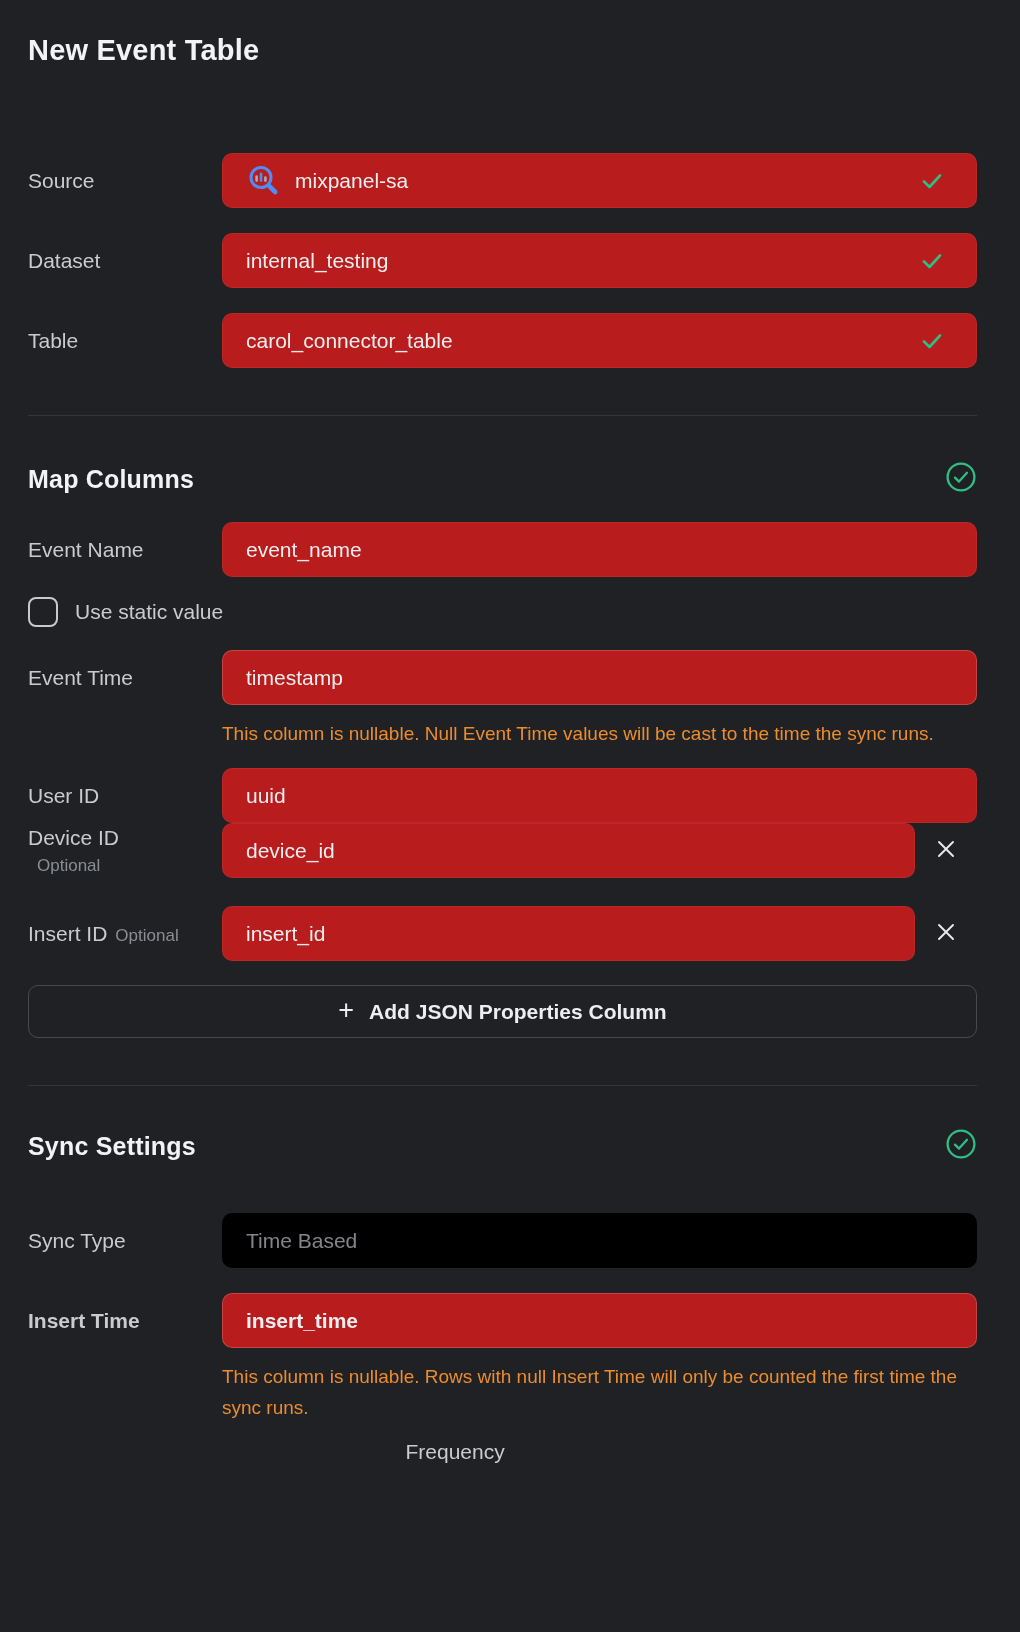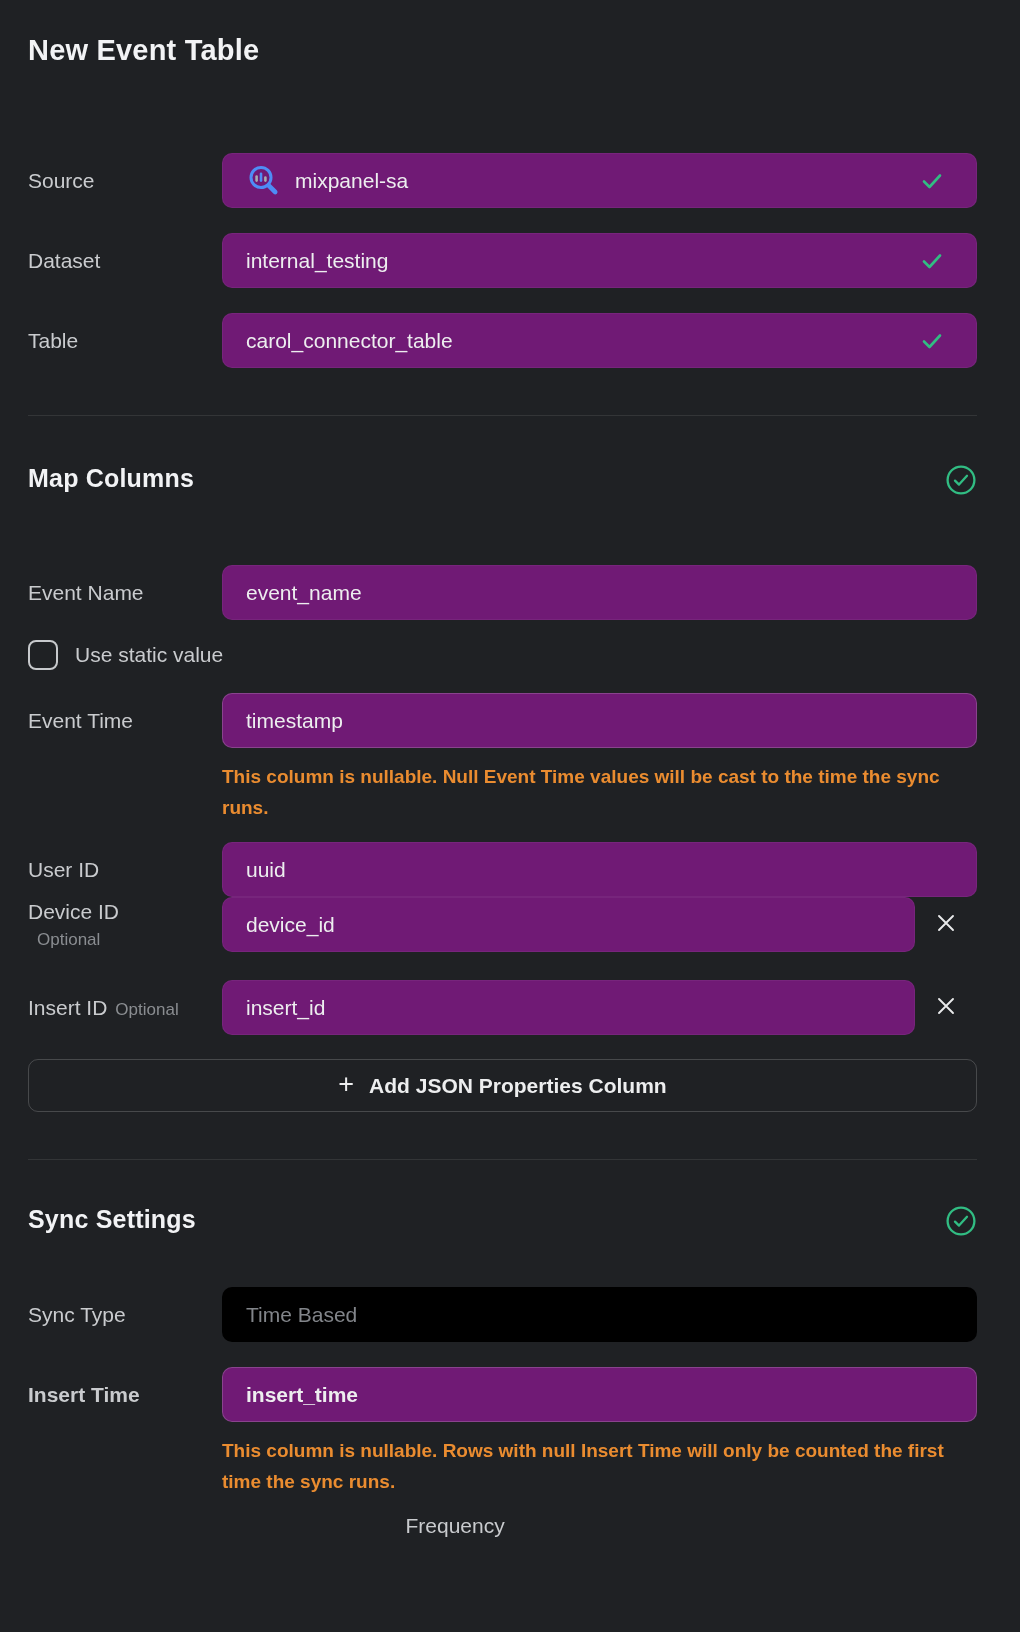--- a/index.html
+++ b/index.html
@@ -13,51 +13,51 @@
   .page-title {
     font-size:29px; font-weight:700; color:#F2F3F5; line-height:32px;
     letter-spacing:0.2px;
   }
   .rows-group { margin-top:87px; display:flex; flex-direction:column; row-gap:25px; }
   .row { display:flex; align-items:center; min-height:55px; }
   .label-col { width:194px; flex:0 0 194px; font-size:21px; color:#C9CBCE; }
   .label-col .optional-block { display:block; font-size:17px; color:#8A8D91; margin-top:6px; margin-left:9px; }
   .label-col .optional-inline { font-size:17px; color:#8A8D91; margin-left:8px; }
   .field {
-    position:relative; flex:1; height:55px; background:#701a75;
+    position:relative; flex:1; height:55px; background:#b91c1c;
     border:1px solid rgba(255,255,255,0.05); border-radius:10px;
     display:flex; align-items:center; padding:0 60px 0 23px;
     font-size:21px; color:#EDEEEF; cursor:pointer;
   }
   .field.bordered { border-color:rgba(255,255,255,0.18); }
   .field.disabled { background:#000000; border-color:transparent; color:#82858A; cursor:default; }
   .field .src-icon { margin-right:15px; display:flex; align-items:center; }
   .field .check { position:absolute; right:31px; top:50%; transform:translateY(-50%); display:flex; }
   .remove-btn {
     width:62px; flex:0 0 62px; display:flex; align-items:center; justify-content:center;
     background:none; border:none; cursor:pointer; height:55px;
   }
   .divider { border:none; border-top:1px solid rgba(255,255,255,0.09); height:0; }
   .divider.d1 { margin-top:47px; }
   .divider.d2 { margin-top:47px; }
-  .section-header { display:flex; align-items:flex-start; justify-content:space-between; height:30px; }
+  .section-header { display:flex; align-items:center; justify-content:space-between; height:30px; }
   .section-header.h1 { margin-top:48px; }
   .section-header.h2 { margin-top:45px; }
   .section-header h2 { font-size:25px; font-weight:700; color:#F2F3F5; letter-spacing:0.2px; }
-  .mt-fieldrow-a { margin-top:71px; }
+  .mt-fieldrow-a { margin-top:28px; }
   .checkbox-row { margin-top:19px; display:flex; align-items:center; height:31px; }
   .checkbox {
     width:30px; height:30px; border:2px solid #C7C9CC; border-radius:8px;
     background:transparent; cursor:pointer; flex:0 0 30px;
   }
   .checkbox-label { margin-left:17px; font-size:21px; color:#C9CBCE; }
   .mt-eventtime { margin-top:23px; }
   .warning {
     margin-left:194px; margin-top:13px; max-width:740px;
-    font-size:19px; line-height:31px; color:#EA8C30;font-weight:bold;
+    font-size:19px; line-height:31px; color:#EA8C30;
   }
   .mt-userid { margin-top:19px; }
   .mt-device { }
   .mt-insert { margin-top:28px; }
   .add-btn {
     margin-top:24px; width:100%; height:53px;
     background:transparent; border:1px solid rgba(255,255,255,0.18); border-radius:10px;
     display:flex; align-items:center; justify-content:center; gap:15px;
     color:#EDEEEF; font-size:21px; font-weight:600; font-family:inherit; cursor:pointer;
   }

